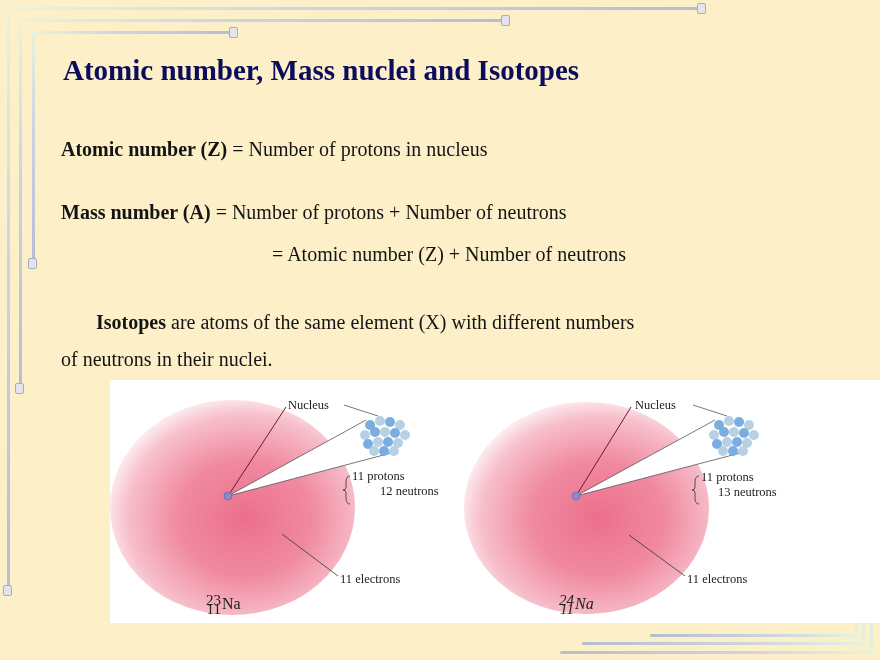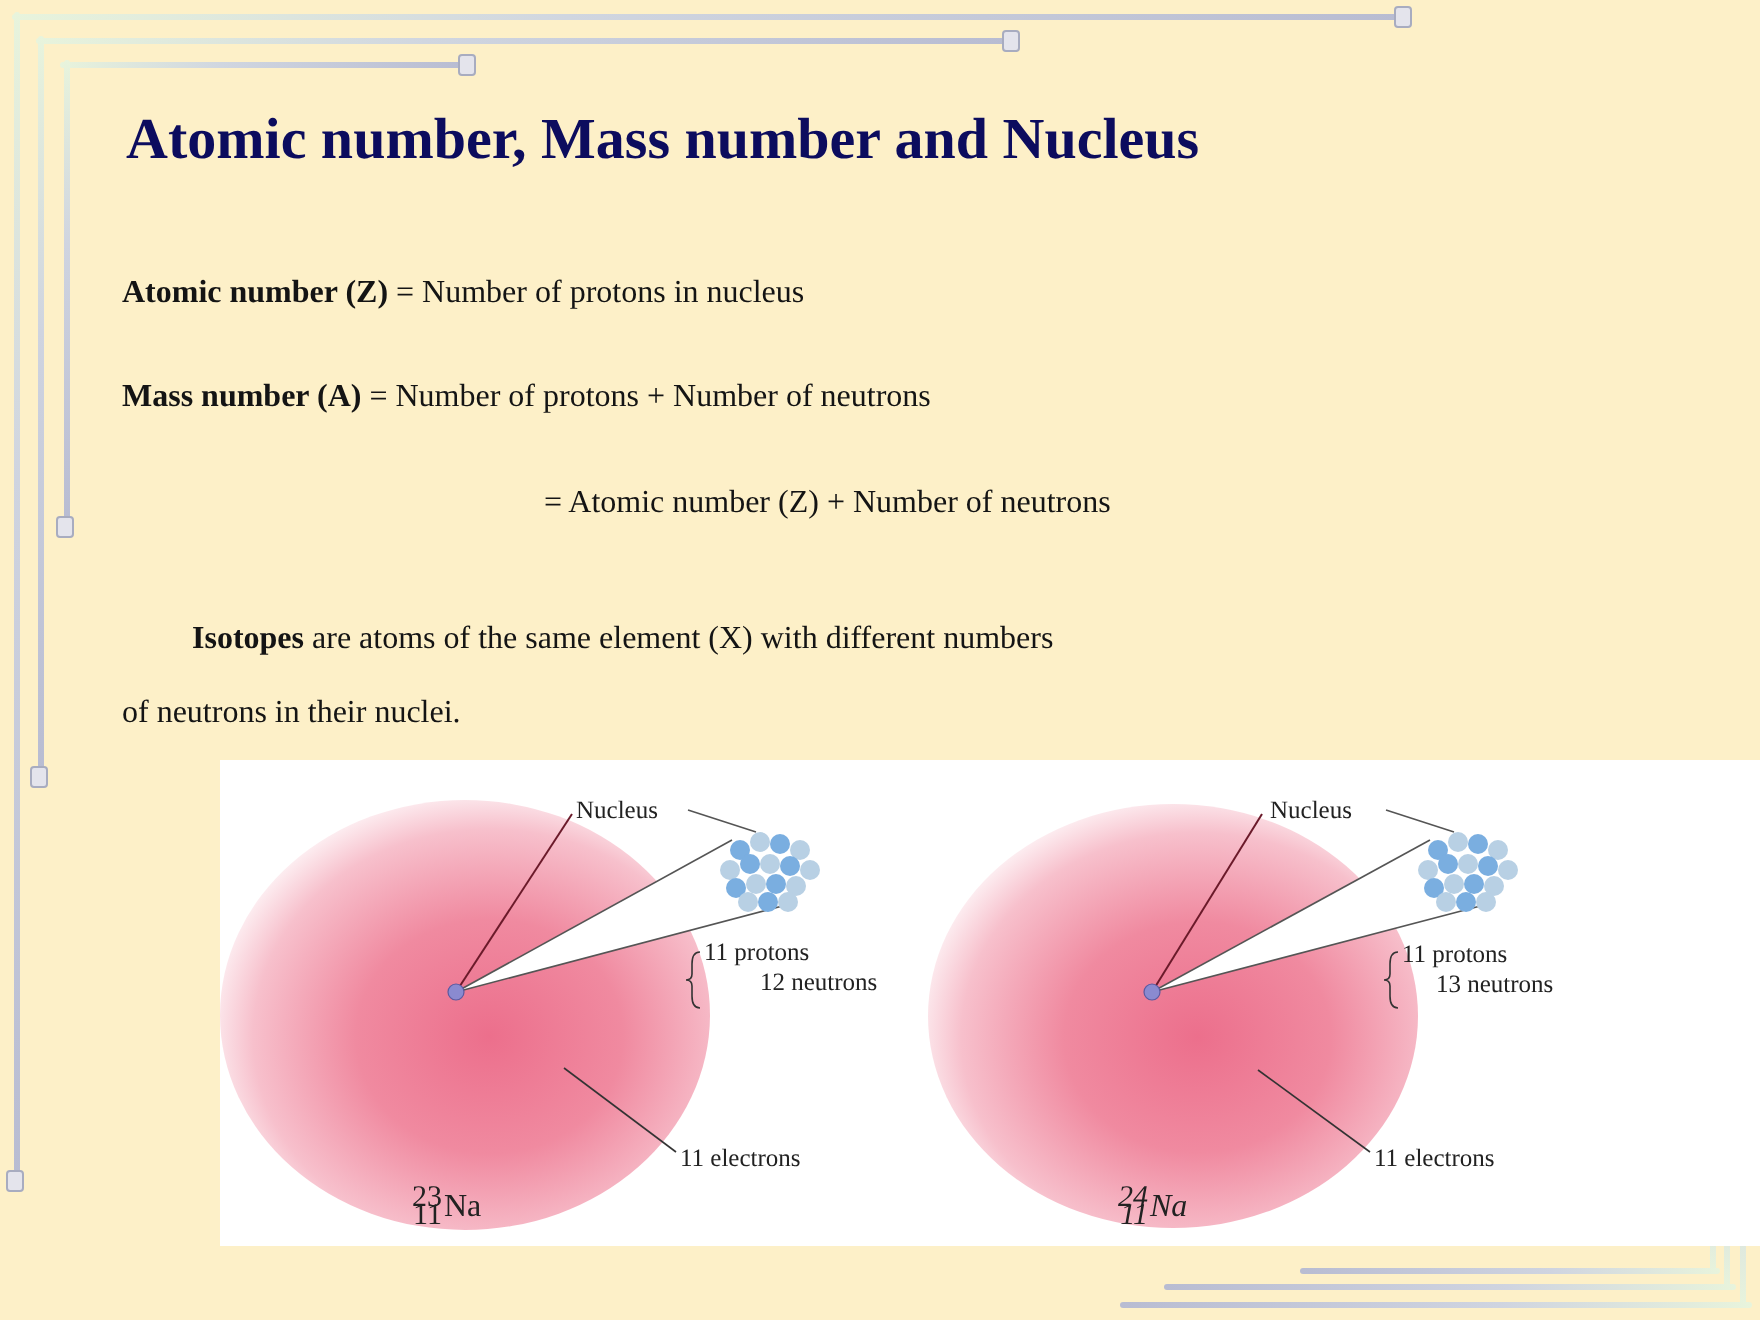--- a/index.html
+++ b/index.html
@@ -19,21 +19,21 @@
     background:linear-gradient(to bottom,#b8bcd2 0%,#cfd4e0 60%,#e8f4dc 100%); }
   .knob { position:absolute; width:7px; height:9px; border:1px solid #a8acc0;
     background:#e4e4ec; border-radius:2px; }
 
   .title {
     position:absolute; left:63px; top:54px;
     font-size:29px; font-weight:bold; color:#0c0c5e;
     white-space:nowrap;
   }
   .line {
-    position:absolute; left:61px; font-size:16px; color:#141414; white-space:nowrap;
+    position:absolute; left:61px; font-size:20px; color:#141414; white-space:nowrap;
   }
   .line b { font-weight:bold; }
 
   .figure {
     position:absolute; left:110px; top:380px; width:802px; height:243px;
     background:#ffffff;
   }
   .panel { position:absolute; top:0; width:337px; height:243px; }
   .cloud {
     position:absolute; border-radius:50%;
@@ -61,26 +61,26 @@
 <div class="deco vline" style="left:32px;top:30px;height:232px;"></div>
 <div class="knob" style="left:28px;top:258px;"></div>
 
 <div class="deco vline-r" style="left:870px;top:440px;height:214px;"></div>
 <div class="deco vline-r" style="left:862px;top:450px;height:195px;"></div>
 <div class="deco vline-r" style="left:855px;top:487px;height:150px;"></div>
 <div class="deco hline-r" style="left:650px;top:634px;width:210px;"></div>
 <div class="deco hline-r" style="left:582px;top:642px;width:286px;"></div>
 <div class="deco hline-r" style="left:560px;top:651px;width:316px;"></div>
 
-<div class="title">Atomic number, Mass number and Nucleus</div>
+<div class="title">Atomic number, Mass nuclei and Isotopes</div>
 
 <div class="line" style="top:138px;">
   <b>Atomic number (Z)</b><span> = Number of protons in nucleus</span>
 </div>
-<div class="line" style="top:190px;">
+<div class="line" style="top:201px;">
   <b>Mass number (A)</b><span> = Number of protons + Number of neutrons</span>
 </div>
 <div class="line" style="top:243px;left:272px;">
   <span>= Atomic number (Z) + Number of neutrons</span>
 </div>
 <div class="line" style="top:311px;margin-left:35px;">
   <b>Isotopes</b><span> are atoms of the same element (X) with different numbers</span>
 </div>
 <div class="line" style="top:348px;">
   <span>of neutrons in their nuclei.</span>

